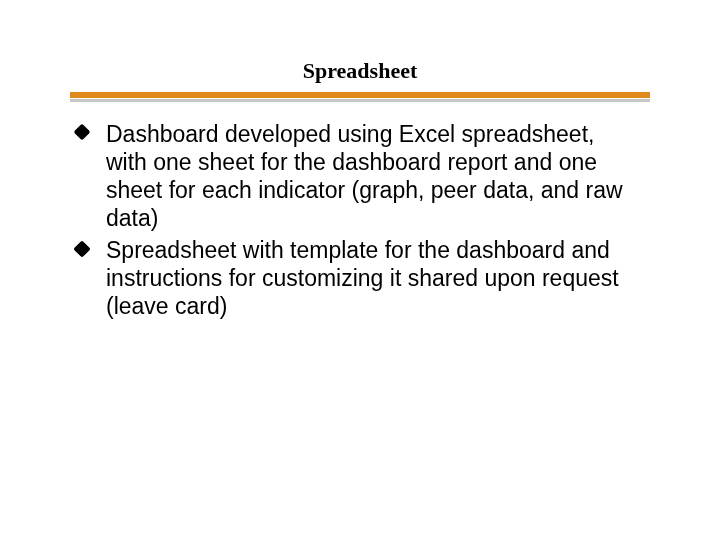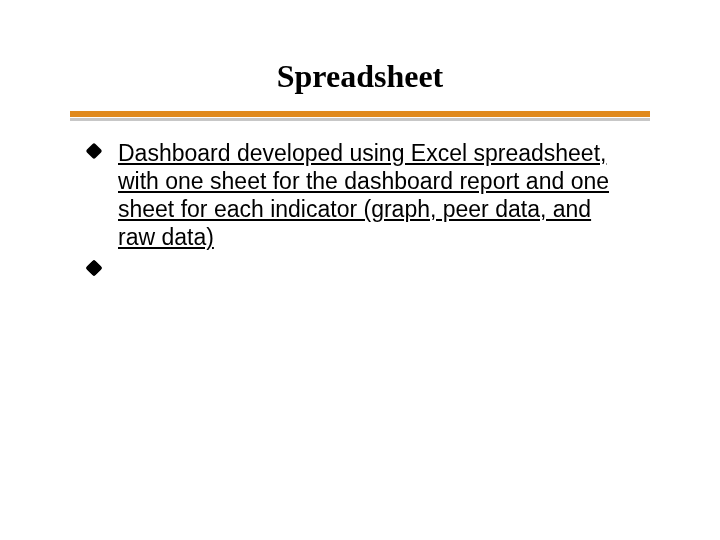--- a/index.html
+++ b/index.html
@@ -14,43 +14,42 @@
   .slide {
     width: 720px;
     height: 540px;
     box-sizing: border-box;
     padding: 58px 70px 0 70px;
     position: relative;
   }
   .title {
     font-family: "Times New Roman", Times, serif;
     font-weight: bold;
-    font-size: 32px;
+    font-size: 22px;
     text-align: center;
-    margin: 0 0 16px 0;
+    margin: 0 0 8px 0;
   }
   .rule-wrap {
     margin: 0 0 18px 0;
   }
   .rule {
     height: 6px;
     background: #e08a1e; 
     width: 100%;
   }
   .rule-shadow {
     height: 3px;
     background: #c7c7c7;
     width: 100%;
     margin-top: 1px;
   }
   ul.bullets {
     list-style: none;
-    margin: 12px;
+    margin: 0;
     padding: 0 10px 0 6px;
-    text-decoration: underline;
   }
   ul.bullets > li {
     position: relative;
     padding-left: 30px;
     font-size: 23px;
     line-height: 1.22;
     margin-bottom: 4px;
   }
   ul.bullets > li .marker {
     position: absolute;
@@ -75,15 +74,16 @@
   <ul class="bullets">
     <li>
       <span class="marker"></span>
       <span>Dashboard developed using Excel spreadsheet, with one sheet for the dashboard report and one sheet for each indicator (graph, peer data, and raw data)</span>
     </li>
     <li>
       <span class="marker"></span>
     </li>
     <li>
       <span class="marker"></span>
+      <span>Spreadsheet with template for the dashboard and instructions for customizing it  shared upon request (leave card)</span>
     </li>
   </ul>
 </div>
 
 </body></html>

